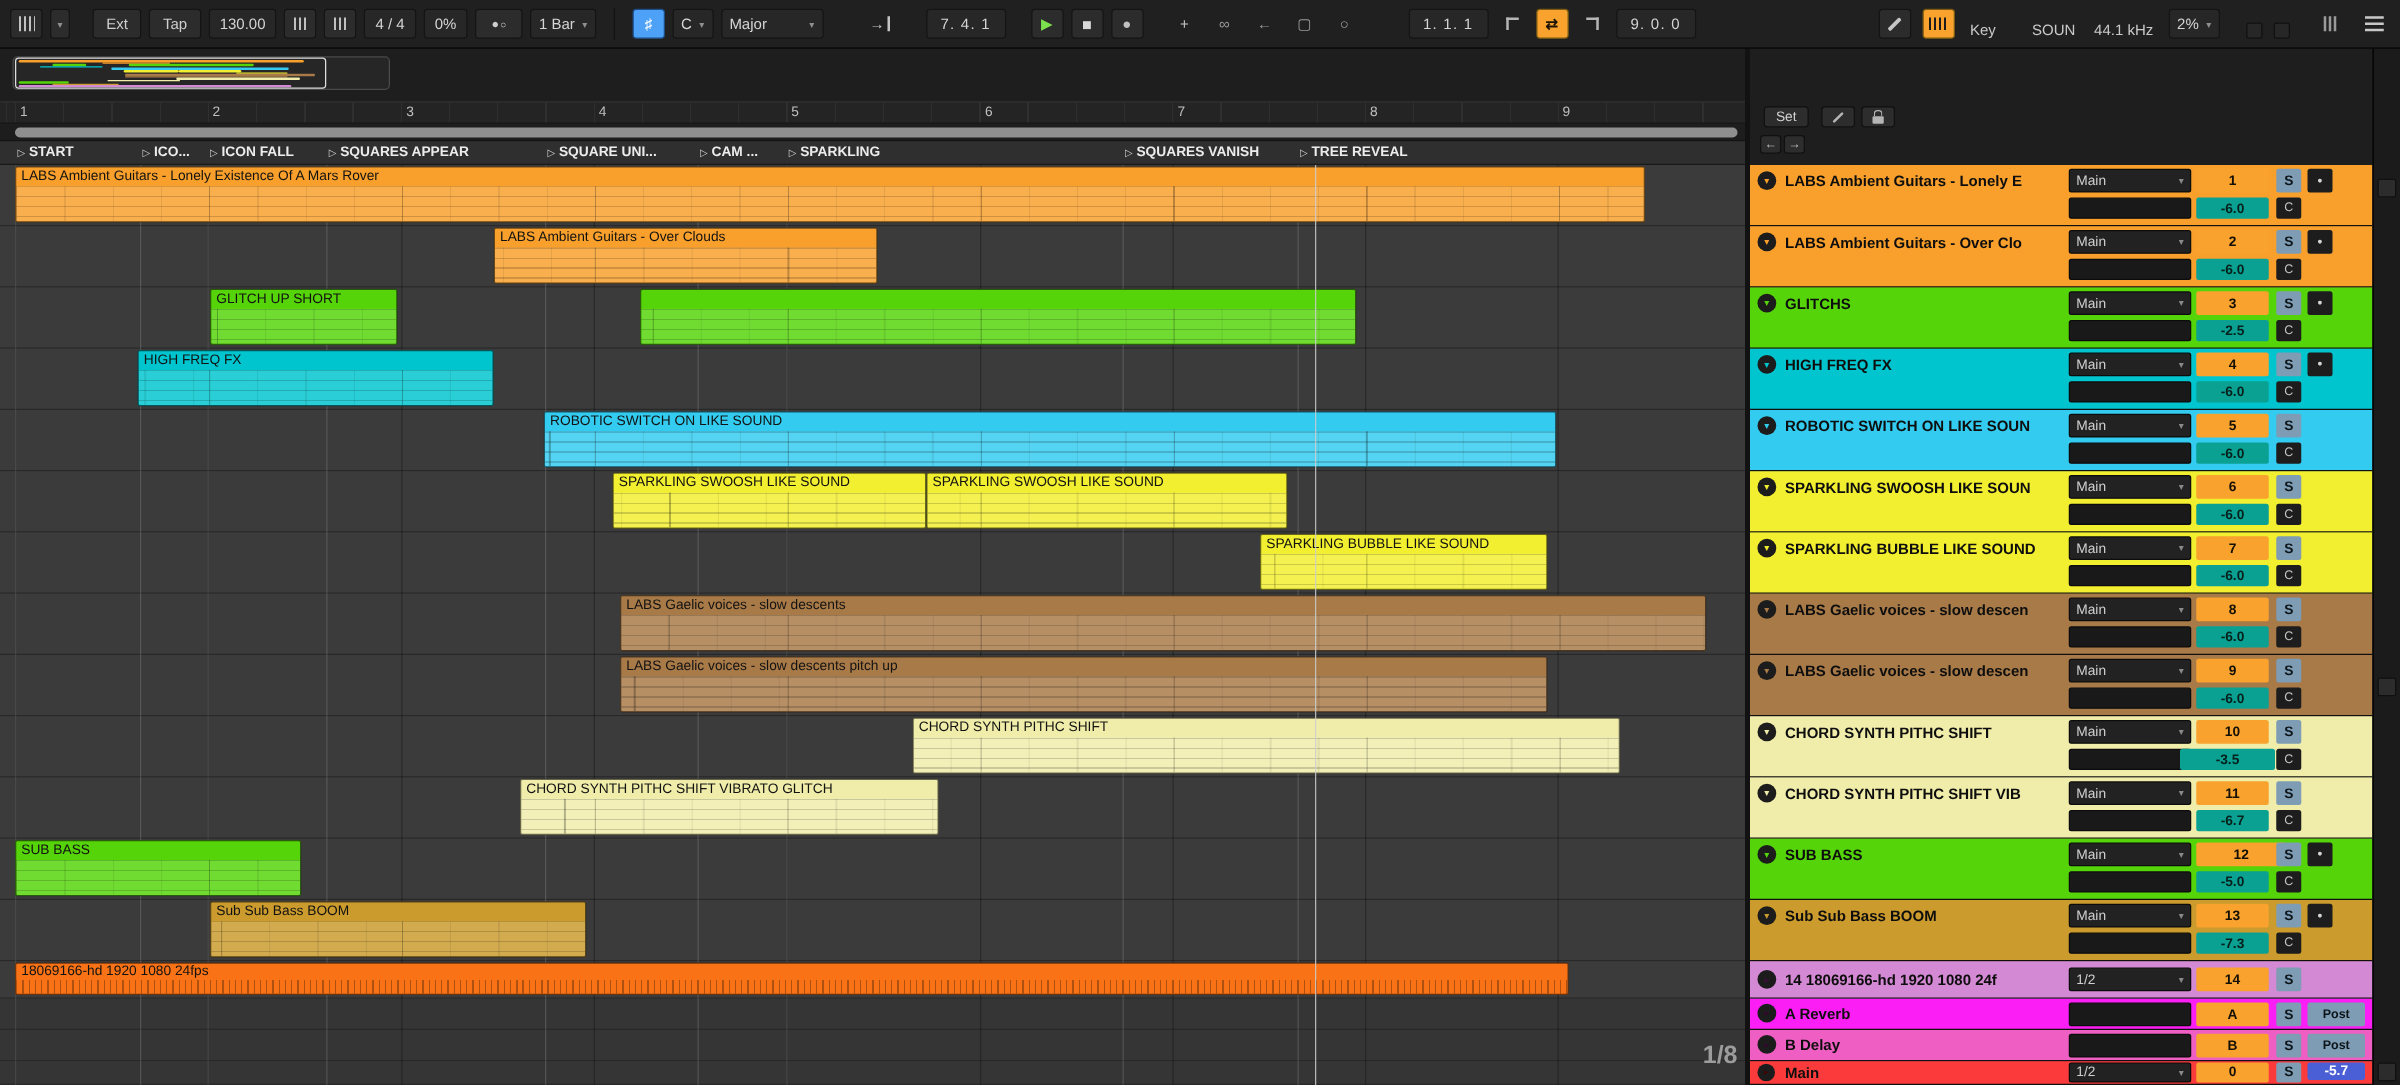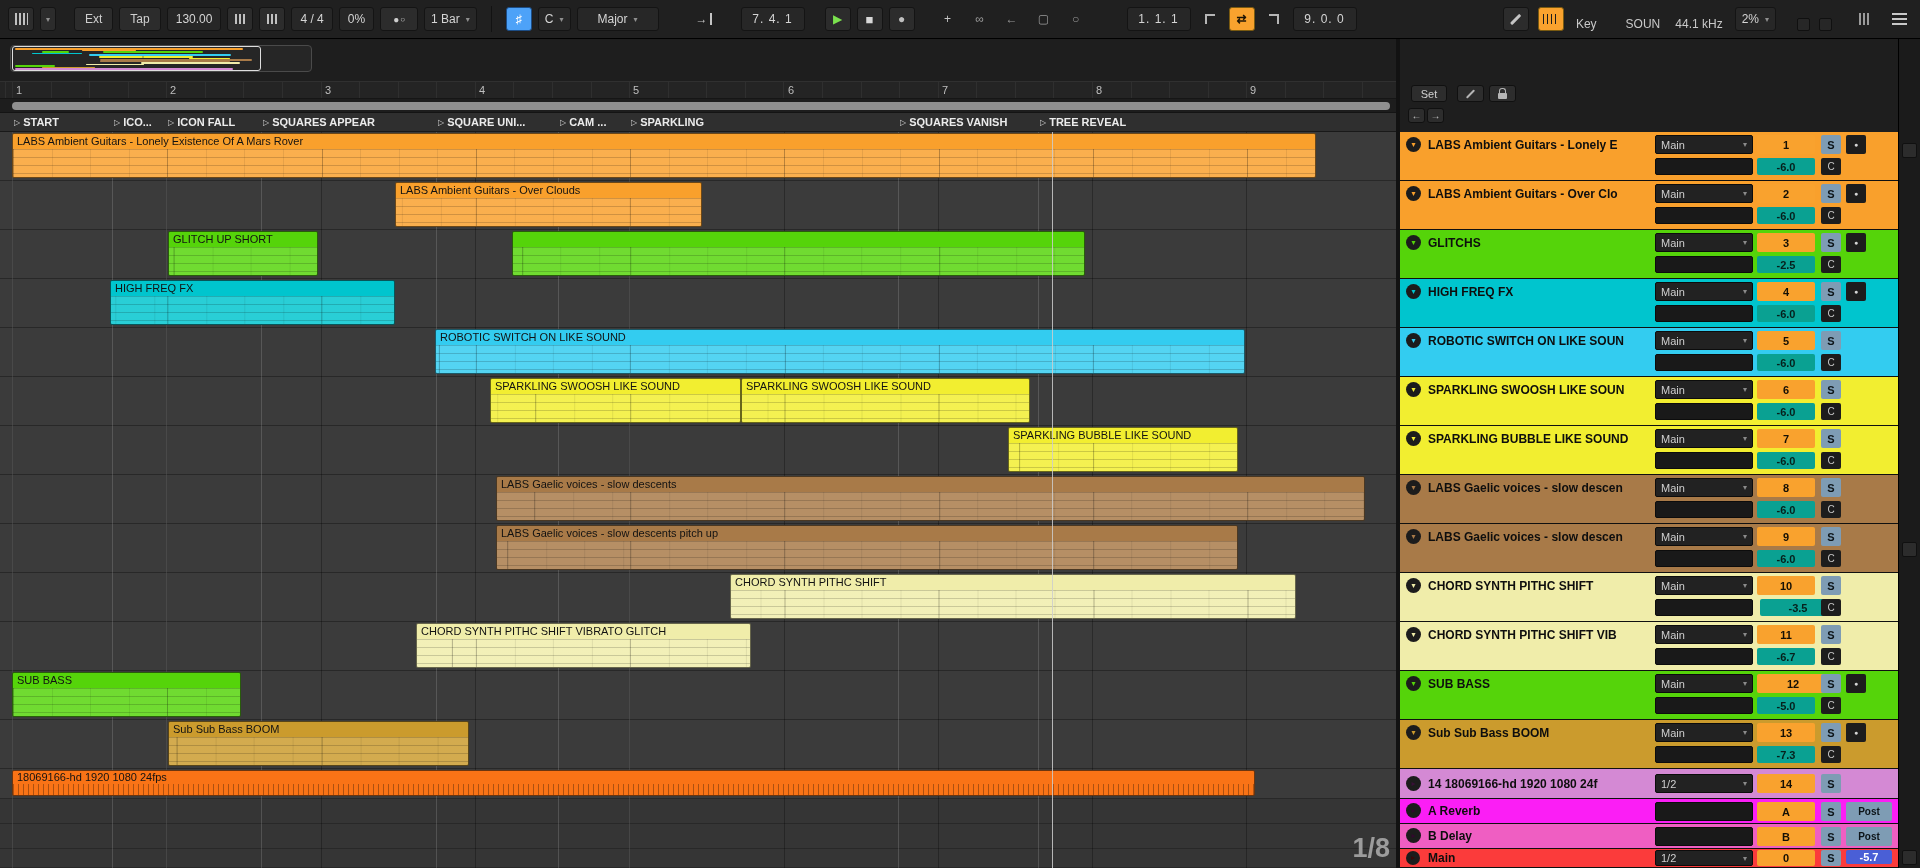--- a/index.html
+++ b/index.html
@@ -73,21 +73,21 @@
   .clip-body{position:absolute;left:0;right:0;top:15px;bottom:0;
     background-image:
       repeating-linear-gradient(90deg,rgba(0,0,0,.20) 0 1px,transparent 1px 154.3px),
       repeating-linear-gradient(90deg,rgba(0,0,0,.08) 0 1px,transparent 1px 38.57px),
       repeating-linear-gradient(0deg,transparent 0 3px,rgba(0,0,0,.17) 3px 4px,transparent 4px 8px),
       linear-gradient(rgba(255,255,255,.16),rgba(255,255,255,.16));}
   .clip.video .clip-title{height:13px;line-height:13px;}
   .clip.video .clip-body{top:13px;background-image:
       repeating-linear-gradient(90deg,rgba(0,0,0,.30) 0 1px,transparent 1px 5px);}
   #zoomlabel{position:absolute;left:1344px;top:794px;width:46px;text-align:right;
-    font-size:27px;font-weight:700;color:#9c9c9c;}
+    font-size:20px;font-weight:700;color:#9c9c9c;}
 
   
   #divider{position:absolute;left:1396px;top:39px;width:4px;height:829px;background:#121212;}
   #rightstrip{position:absolute;left:1898px;top:39px;width:22px;height:829px;background:#1b1b1b;border-left:1px solid #000;box-sizing:border-box;}
   .rs-btn{position:absolute;left:3px;width:15px;height:15px;background:#2c2c2c;border:1px solid #101010;border-radius:2px;box-sizing:border-box;}
 
   
   #panel{position:absolute;left:1400px;top:39px;width:498px;height:829px;background:#1e1e1e;}
   #panel-head{position:absolute;left:0;top:44px;width:100%;height:49px;}
   .set-btn{position:absolute;left:11px;top:2px;width:36px;height:17px;background:#2d2d2d;border:1px solid #101010;
@@ -154,21 +154,21 @@
     <div class="tb-field dd-field">
         <span>1 Bar</span>
         <span class="chev">▾</span>
       </div>
     <div class="sep"></div>
     <div class="tb-iconbtn scale">♯</div>
     <div class="tb-field dd-field">
         <span>C</span>
         <span class="chev">▾</span>
       </div>
-    <div class="tb-field dd-field" style="min-width:82px;justify-content:center">
+    <div class="tb-field dd-field" style="min-width:82px;justify-content:space-between">
         <span>Major</span>
         <span class="chev">▾</span>
       </div>
     <div class="tb-iconbtn plain" style="margin-left:26px">
         <span class="follow">→</span>
       </div>
     <div class="tb-field num" style="margin-left:18px">7. 4. 1</div>
     <div class="tb-iconbtn" style="margin-left:14px">
         <span class="play">▶</span>
       </div>
@@ -549,21 +549,21 @@
         </div>
         <div class="trow" style="top: 441px; height: 49px; background: rgb(240, 237, 170);">
           <div class="arm" style="left: 6px; top: 5px; color: rgb(240, 237, 170);">▾</div>
           <div class="tname" style="left: 28px; top: 5px; width: 221px;">CHORD SYNTH PITHC SHIFT</div>
           <div class="io" style="left: 255px; top: 3px; width: 98px; height: 19px;">
             <span>Main</span>
             <span class="dd">▾</span>
           </div>
           <div class="meter" style="left: 255px; top: 26px; width: 98px;"></div>
           <div class="numbox" style="left: 357px; top: 3px; width: 58px;">10</div>
-          <div class="volbox" style="left: 360px; top: 26px; width: 76px;">-3.5</div>
+          <div class="volbox" style="left: 344px; top: 26px; width: 76px;">-3.5</div>
           <div class="sbtn" style="left: 421px; top: 3px; width: 20px;">S</div>
           <div class="panbox" style="left: 421px; top: 26px; width: 20px;">C</div>
         </div>
         <div class="trow" style="top: 490px; height: 49px; background: rgb(240, 237, 170);">
           <div class="arm" style="left: 6px; top: 5px; color: rgb(240, 237, 170);">▾</div>
           <div class="tname" style="left: 28px; top: 5px; width: 221px;">CHORD SYNTH PITHC SHIFT VIB</div>
           <div class="io" style="left: 255px; top: 3px; width: 98px; height: 19px;">
             <span>Main</span>
             <span class="dd">▾</span>
           </div>

